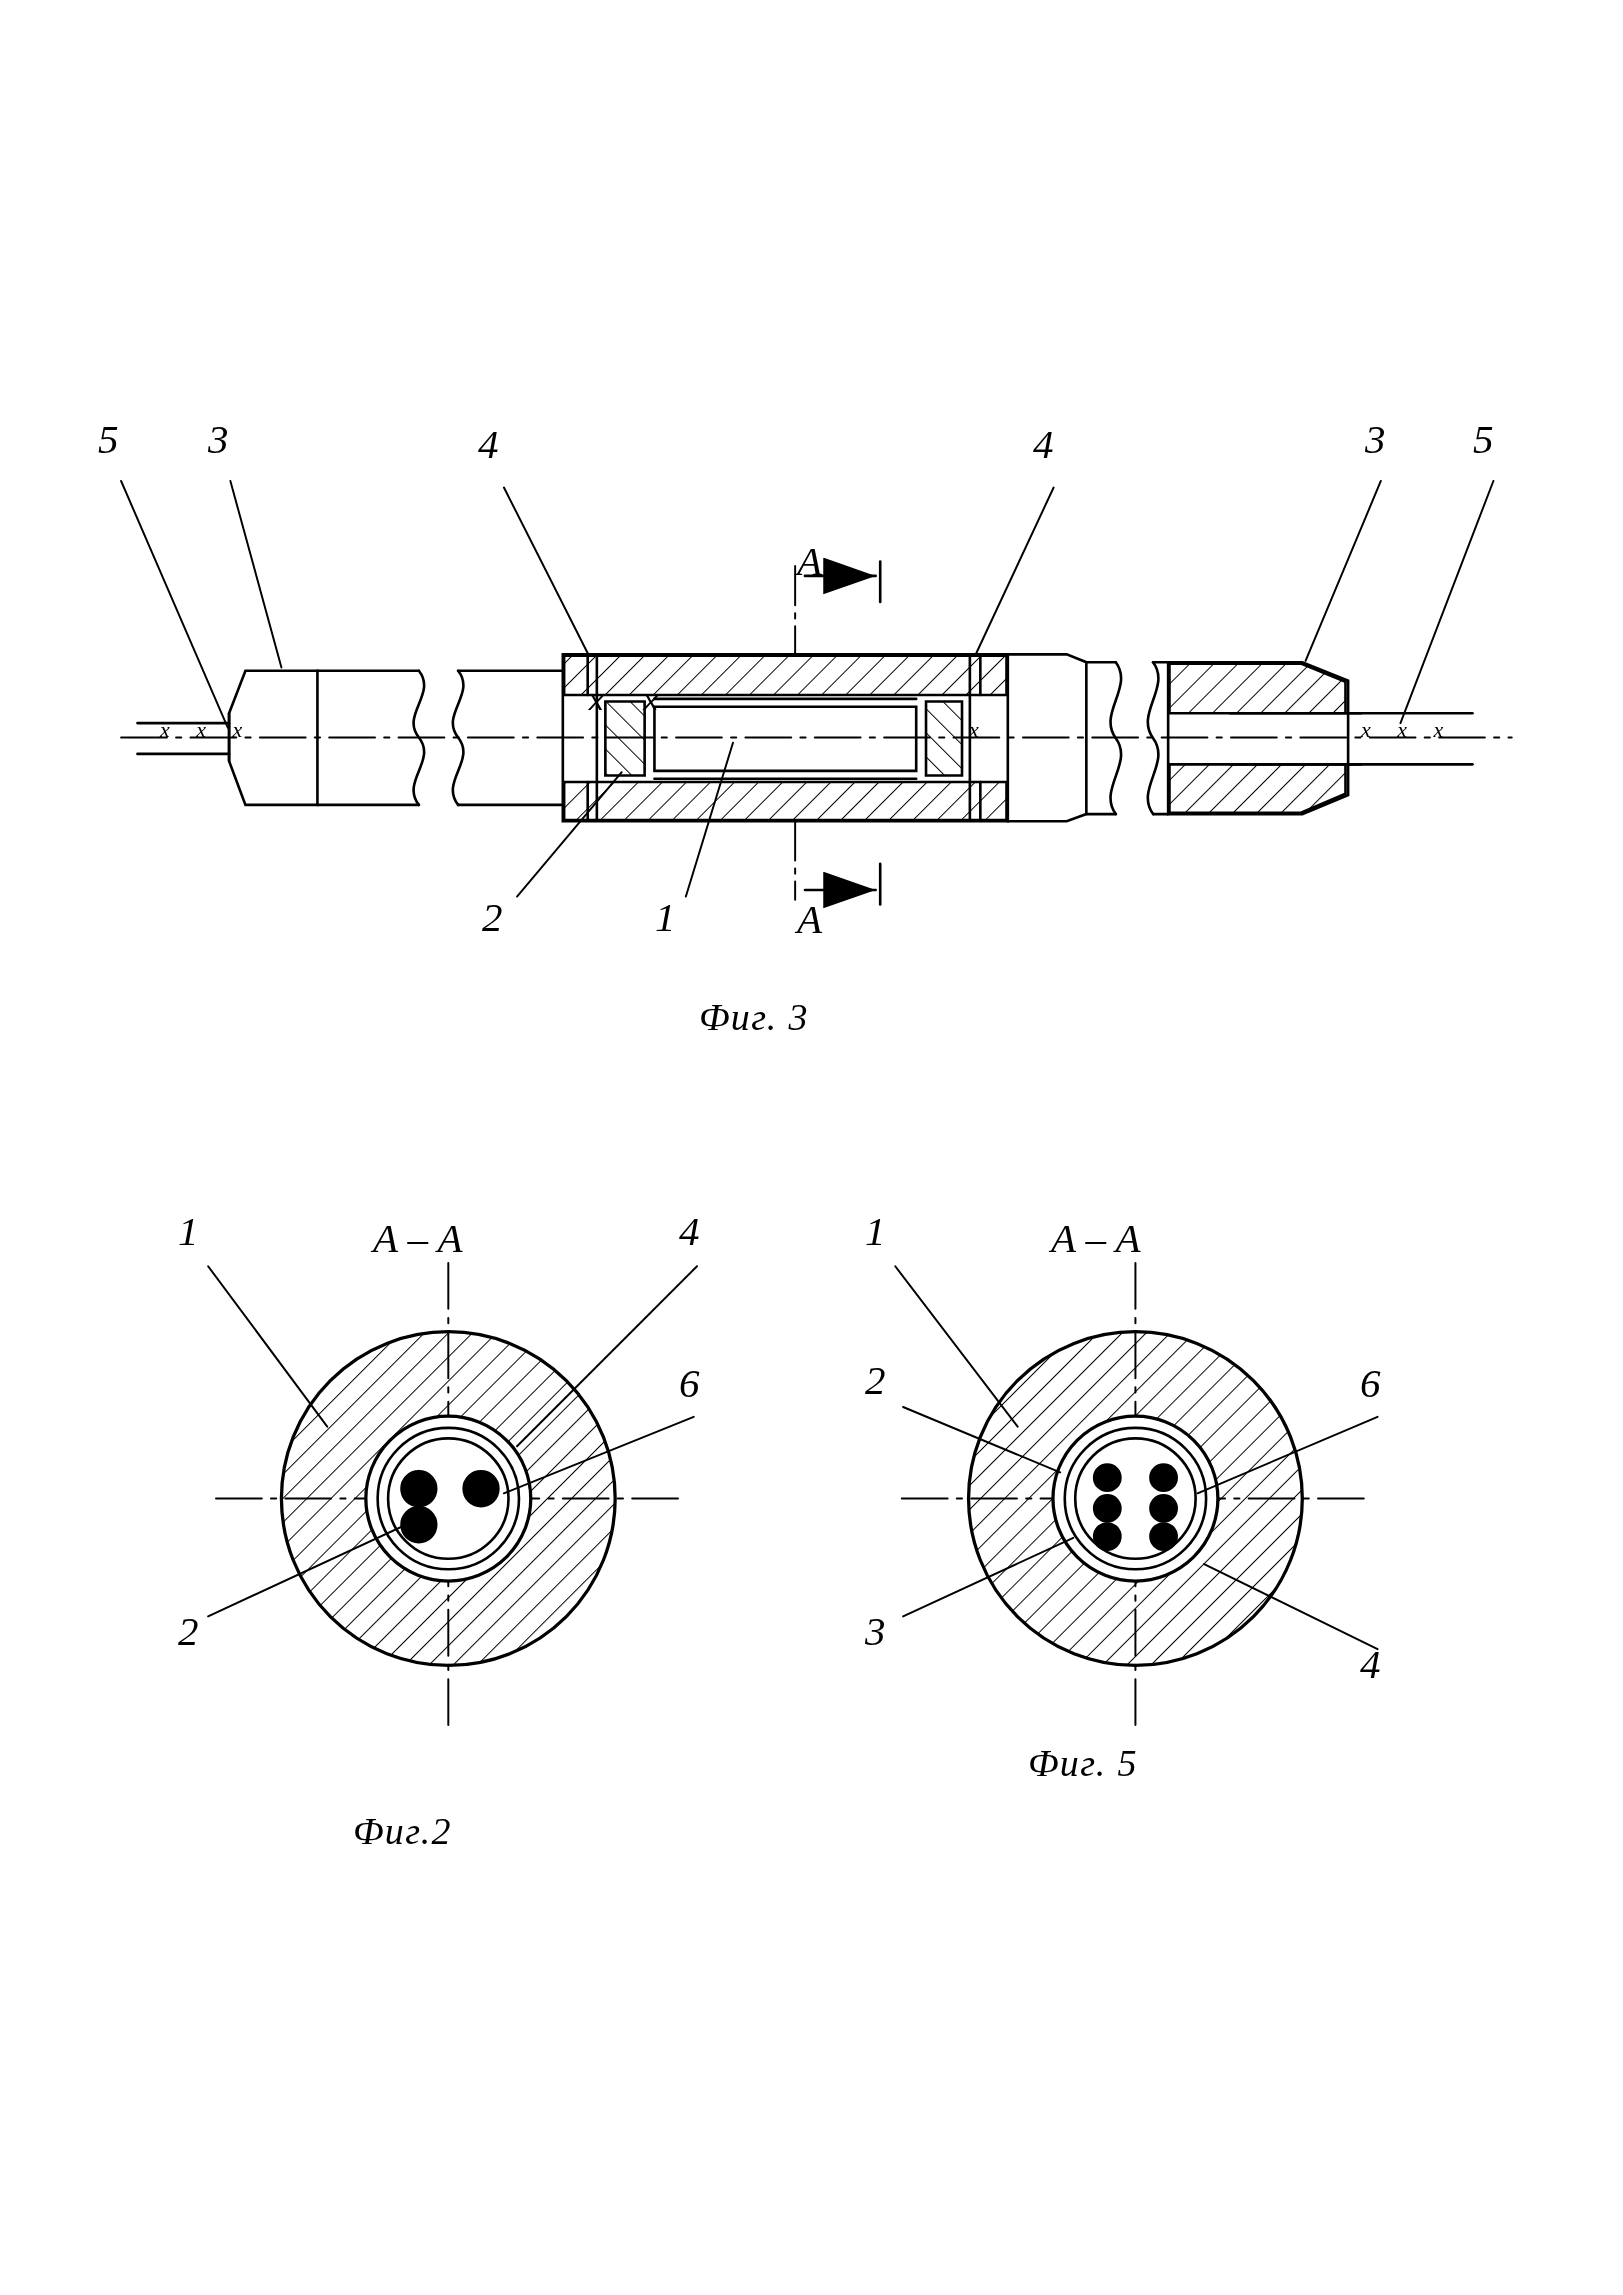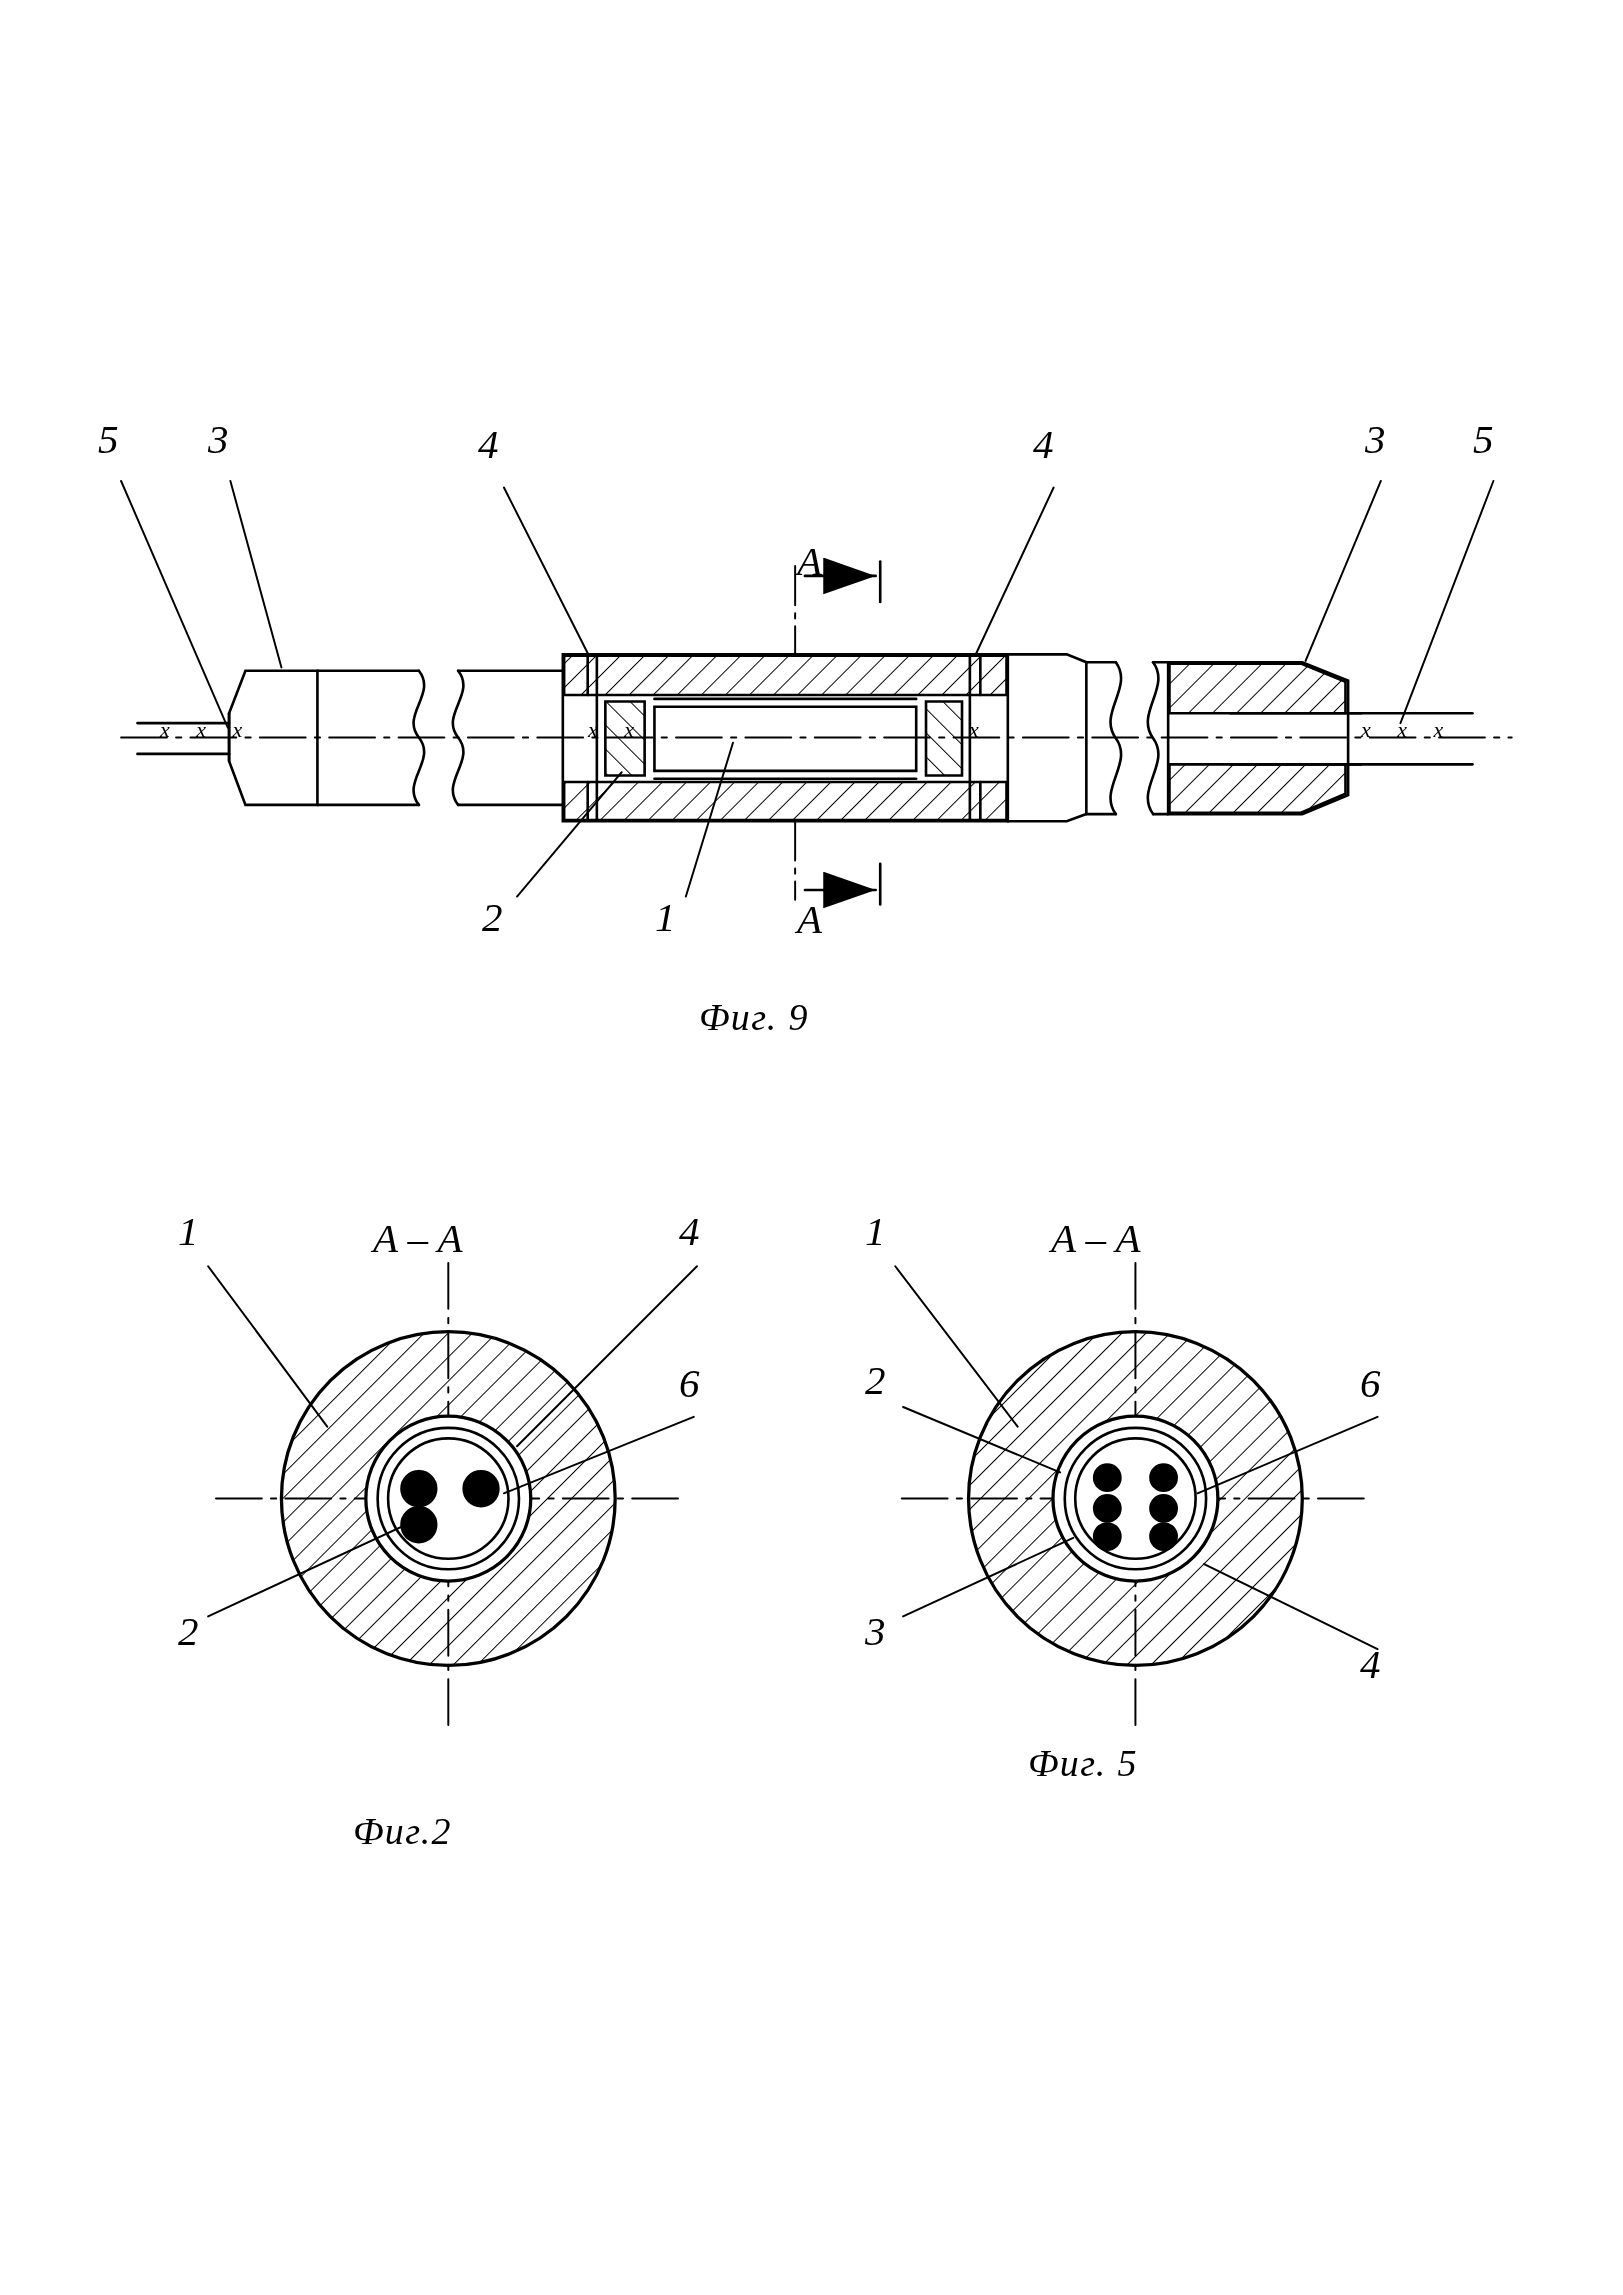--- a/index.html
+++ b/index.html
@@ -213,25 +213,25 @@
   <div class="lbl" style="left:1033px;top:424px;">4</div>
   <div class="lbl" style="left:1365px;top:419px;">3</div>
   <div class="lbl" style="left:1473px;top:419px;">5</div>
   <div class="lbl" style="left:482px;top:897px;">2</div>
   <div class="lbl" style="left:655px;top:897px;">1</div>
 
   <div class="secmark" style="left:797px;top:537px;">A</div>
   <div class="secmark" style="left:797px;top:895px;">A</div>
 
   <div class="lbl" style="left:160px;top:719px;font-size:22px;letter-spacing:10.5px;">x x x</div>
-  <div class="lbl" style="left:588px;top:719px;font-size:22px;letter-spacing:10.5px;">x x</div>
+  <div class="lbl" style="left:588px;top:689px;font-size:28px;letter-spacing:10.5px;font-family:Liberation Mono, monospace;">x x</div>
   <div class="lbl" style="left:969px;top:719px;font-size:22px;letter-spacing:10.5px;">x</div>
   <div class="lbl" style="left:1361px;top:719px;font-size:22px;letter-spacing:10.5px;">x x x</div>
 
-  <div class="cap" style="left:699px;top:995px;">Фиг. 9</div>
+  <div class="cap" style="left:699px;top:995px;">Фиг. 3</div>
 
   <div class="lbl" style="left:178px;top:1211px;">1</div>
   <div class="lbl" style="left:679px;top:1211px;">4</div>
   <div class="lbl" style="left:679px;top:1363px;">6</div>
   <div class="lbl" style="left:178px;top:1611px;">2</div>
   <div class="secmark" style="left:373px;top:1214px;">A – A</div>
   <div class="cap" style="left:353px;top:1809px;">Фиг.2</div>
 
   <div class="lbl" style="left:865px;top:1211px;">1</div>
   <div class="lbl" style="left:1360px;top:1363px;">6</div>

